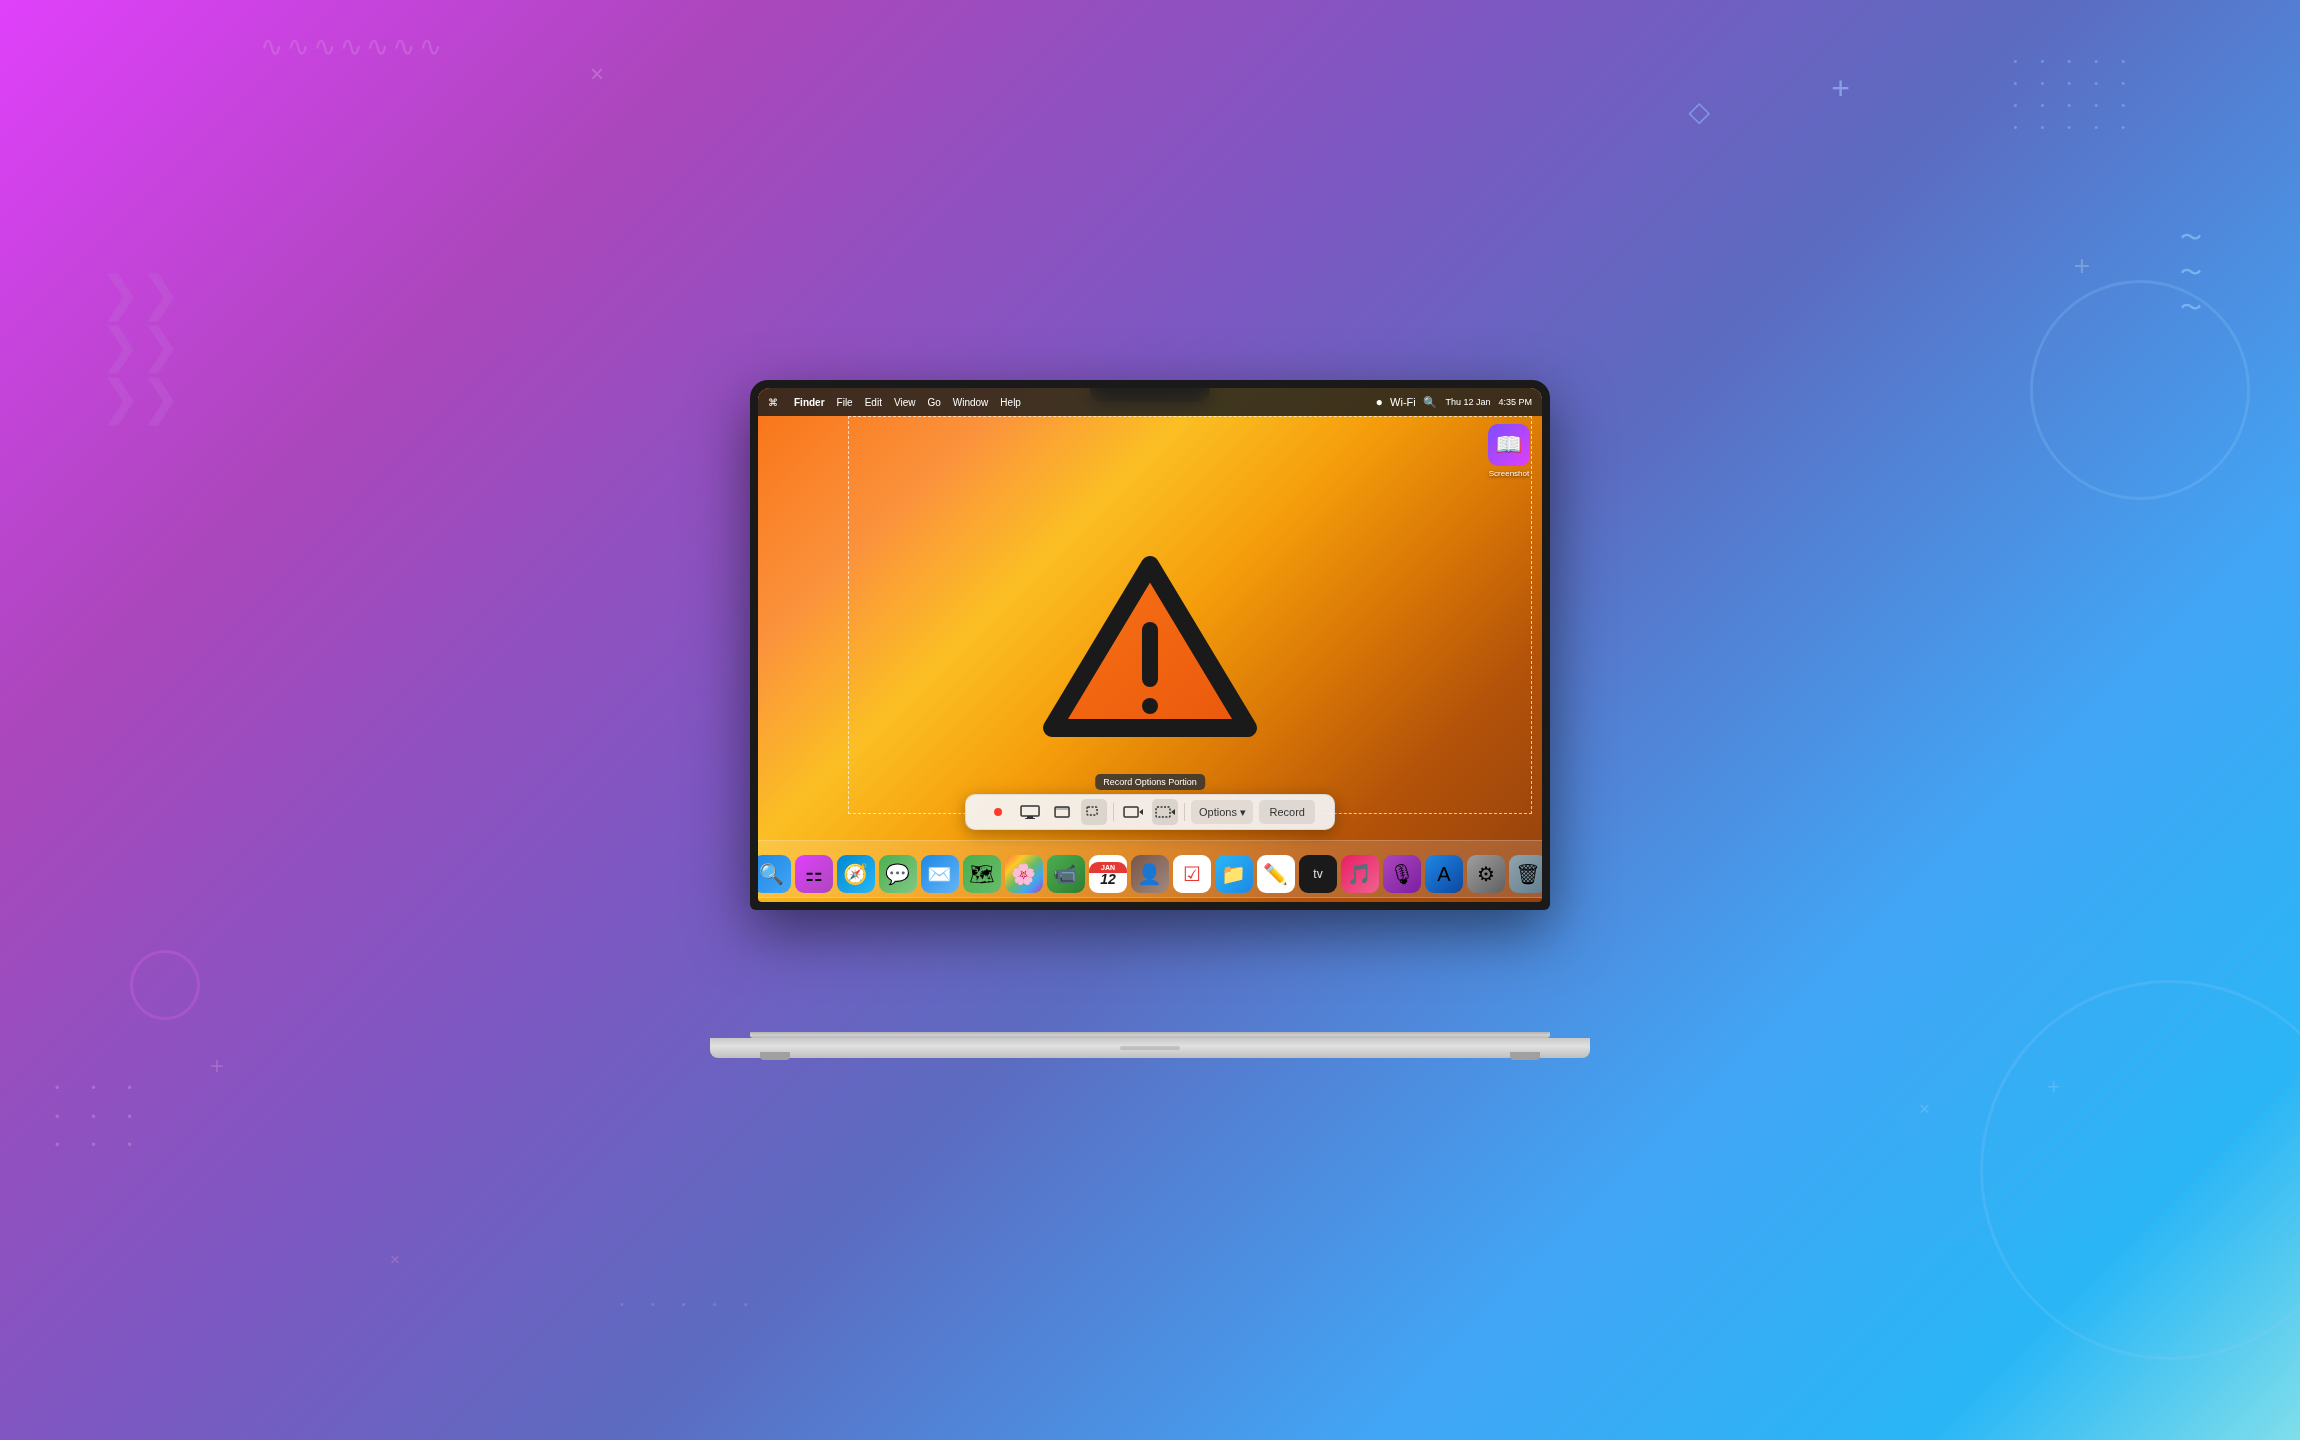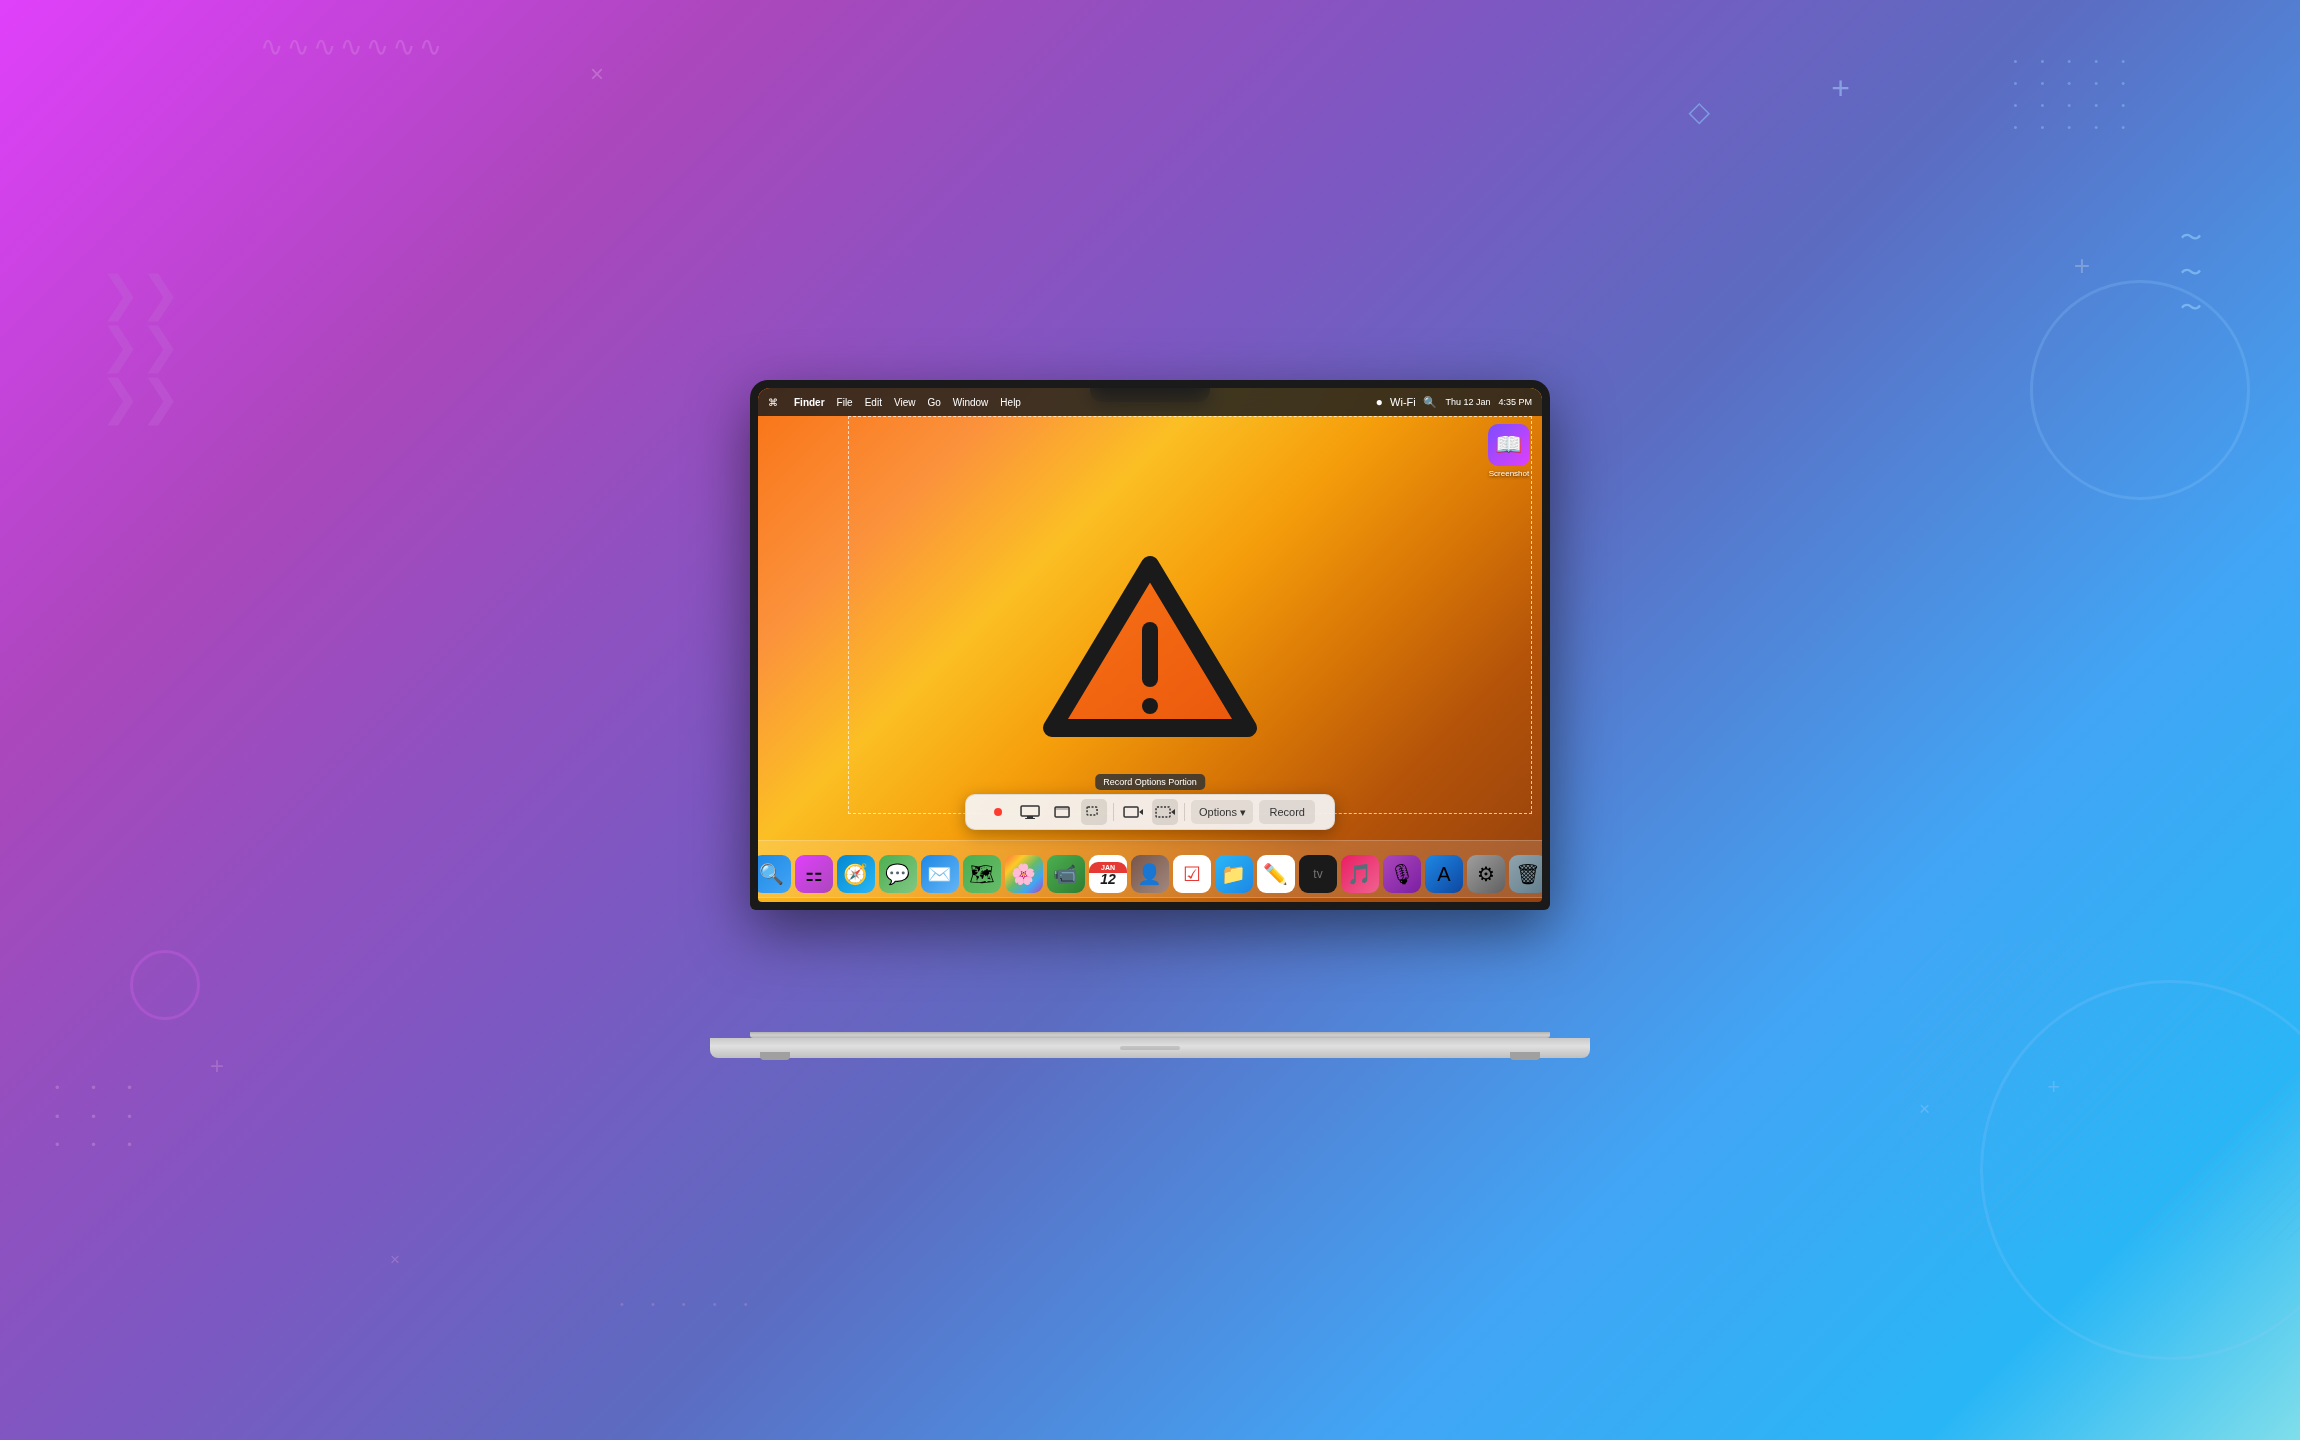--- a/index.html
+++ b/index.html
@@ -712,21 +712,21 @@
           <div class="dock-icon dock-photos" title="Photos">🌸</div>
           <div class="dock-icon dock-facetime" title="FaceTime">📹</div>
           <div class="dock-icon dock-calendar" title="Calendar" style="background:#fff;color:#e53935;font-size:11px;font-weight:600;flex-direction:column;gap:0;">
             <div style="background:#e53935;color:#fff;font-size:7px;width:100%;text-align:center;border-radius:9px 9px 0 0;padding:2px 0;">JAN</div>
             <div style="font-size:14px;font-weight:700;color:#1a1a1a;margin-top:-2px;font-style:italic;">12</div>
           </div>
           <div class="dock-icon dock-contacts" title="Contacts">👤</div>
           <div class="dock-icon dock-reminders" title="Reminders" style="background:#fff;">☑</div>
           <div class="dock-icon dock-files" title="Files">📁</div>
           <div class="dock-icon dock-freeform" title="Freeform" style="background:#fff;color:#1e88e5;">✏️</div>
-          <div class="dock-icon dock-appletv" title="Apple TV" style="background:#1a1a1a;color:#737373;font-size:12px;">tv</div>
+          <div class="dock-icon dock-appletv" title="Apple TV" style="background:#1a1a1a;color:#e5e5e5;font-size:12px;">tv</div>
           <div class="dock-icon dock-music" title="Music">🎵</div>
           <div class="dock-icon dock-podcasts" title="Podcasts">🎙</div>
           <div class="dock-icon dock-appstore" title="App Store">A</div>
           <div class="dock-icon dock-settings" title="System Settings">⚙</div>
           <div class="dock-icon dock-trash" title="Trash">🗑</div>
         </div>
 
       </div>
     </div>
 

